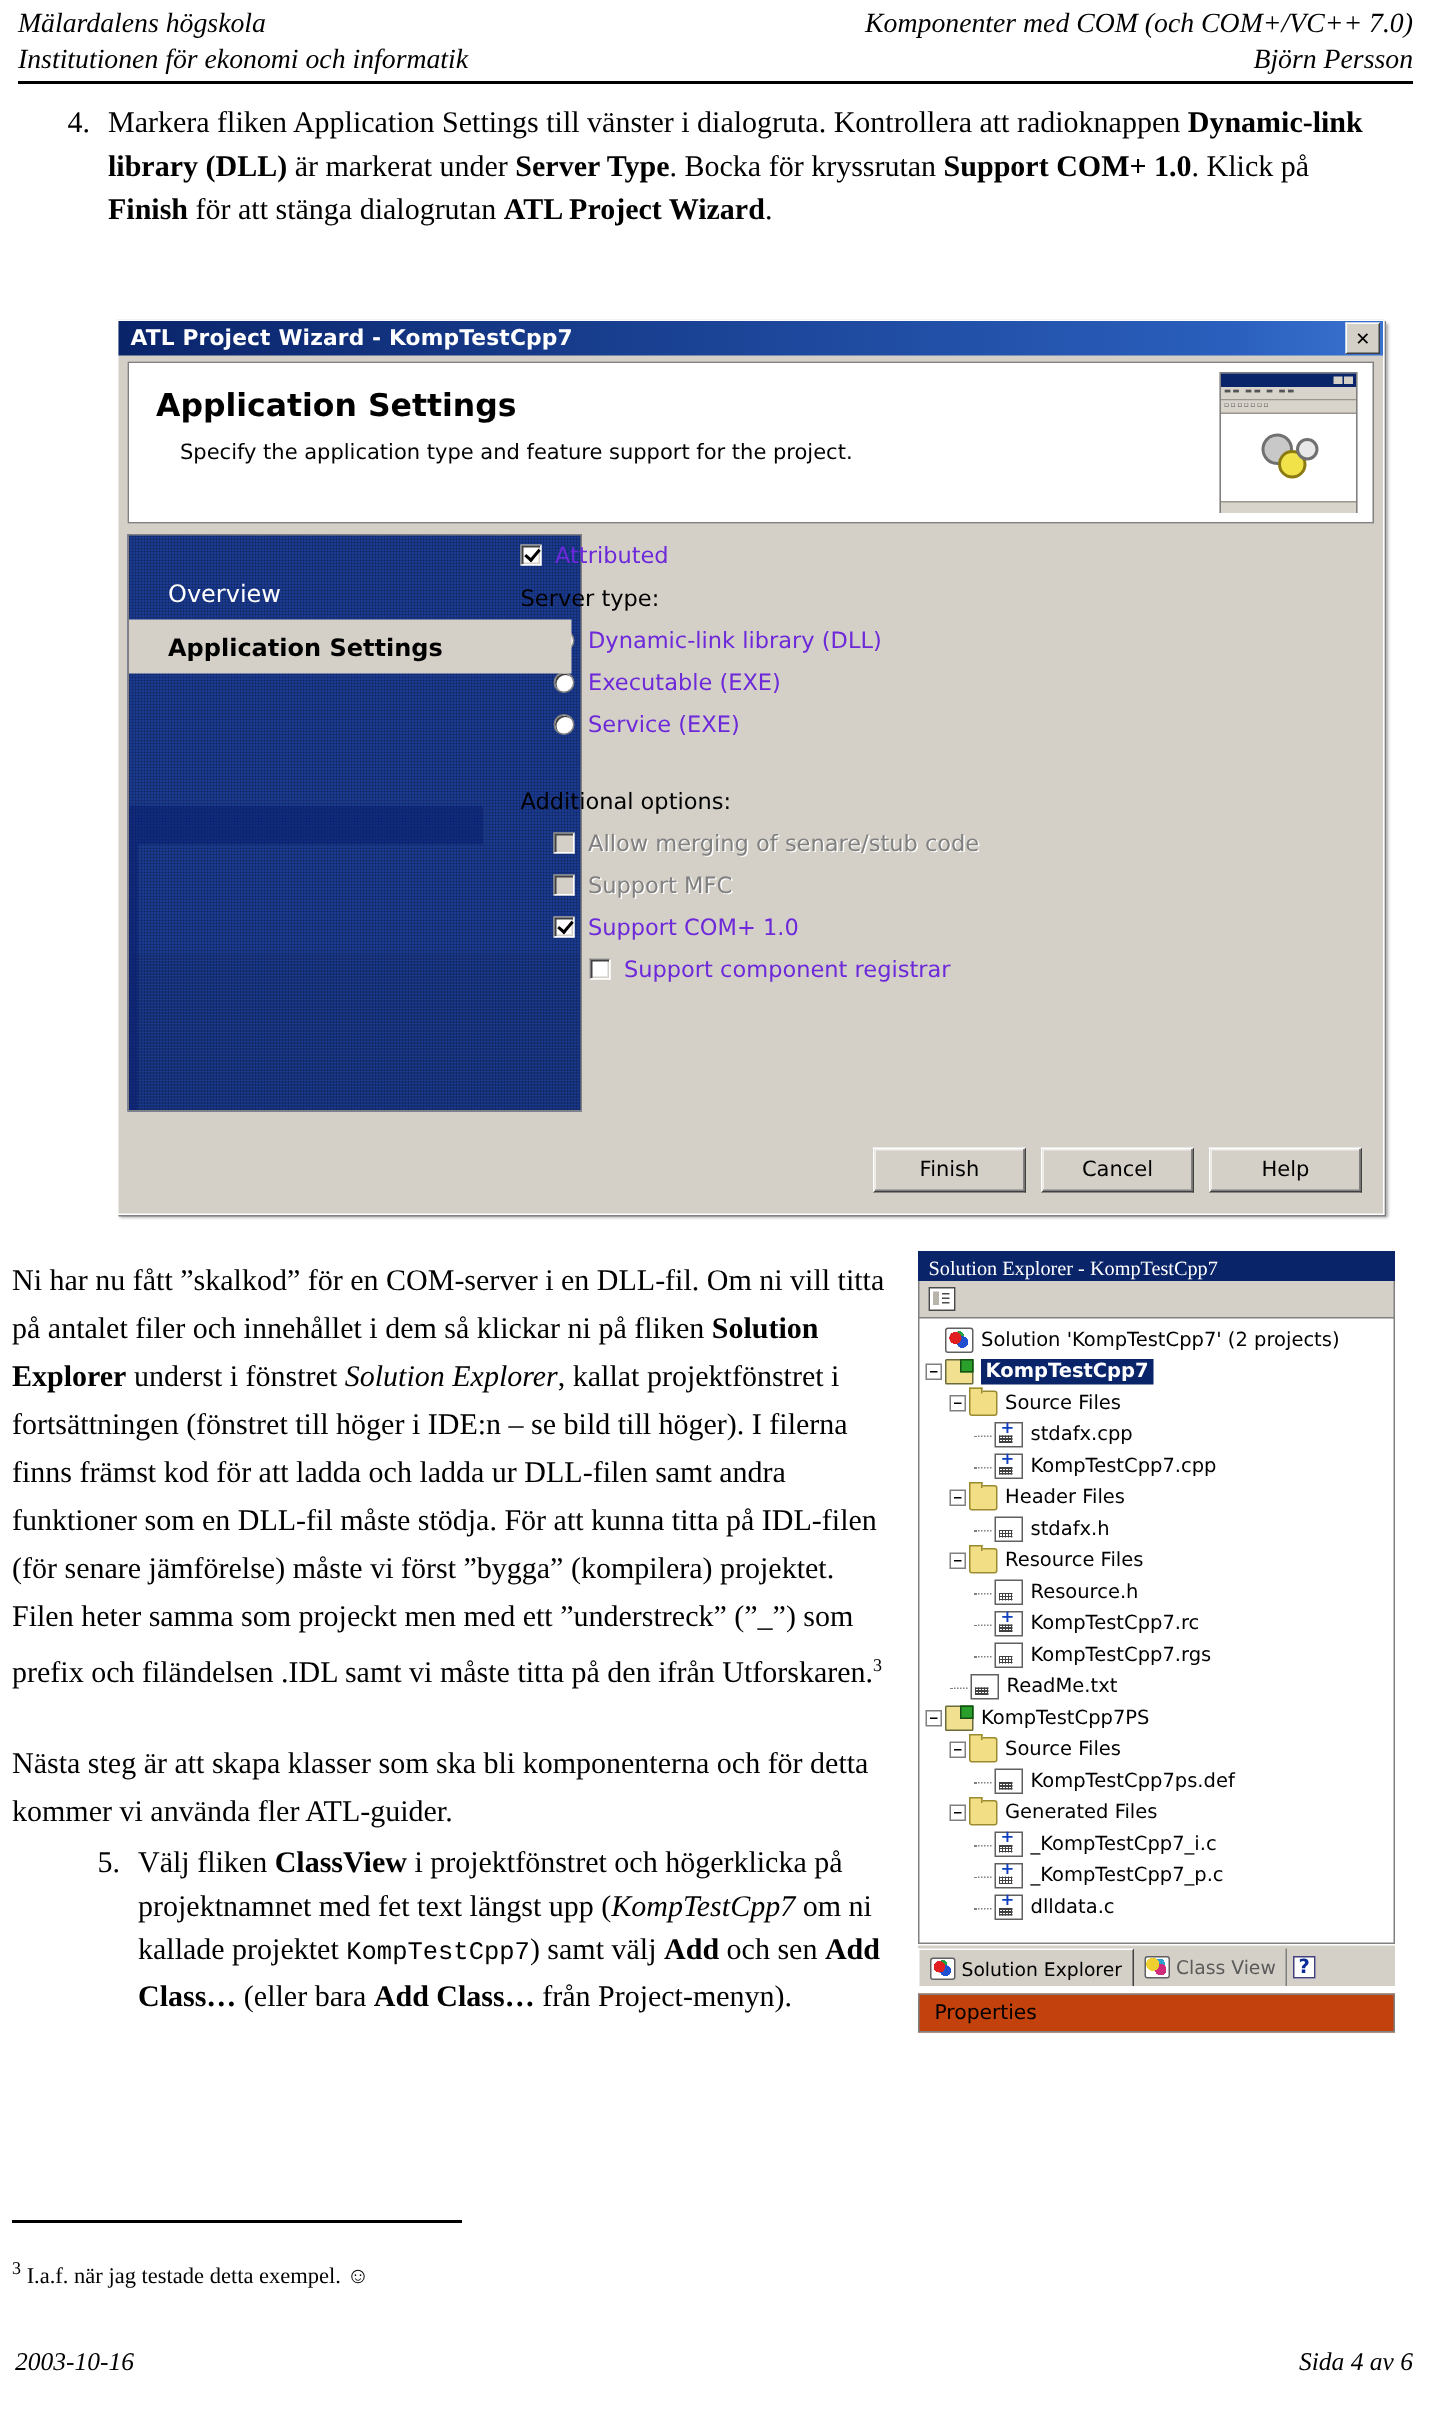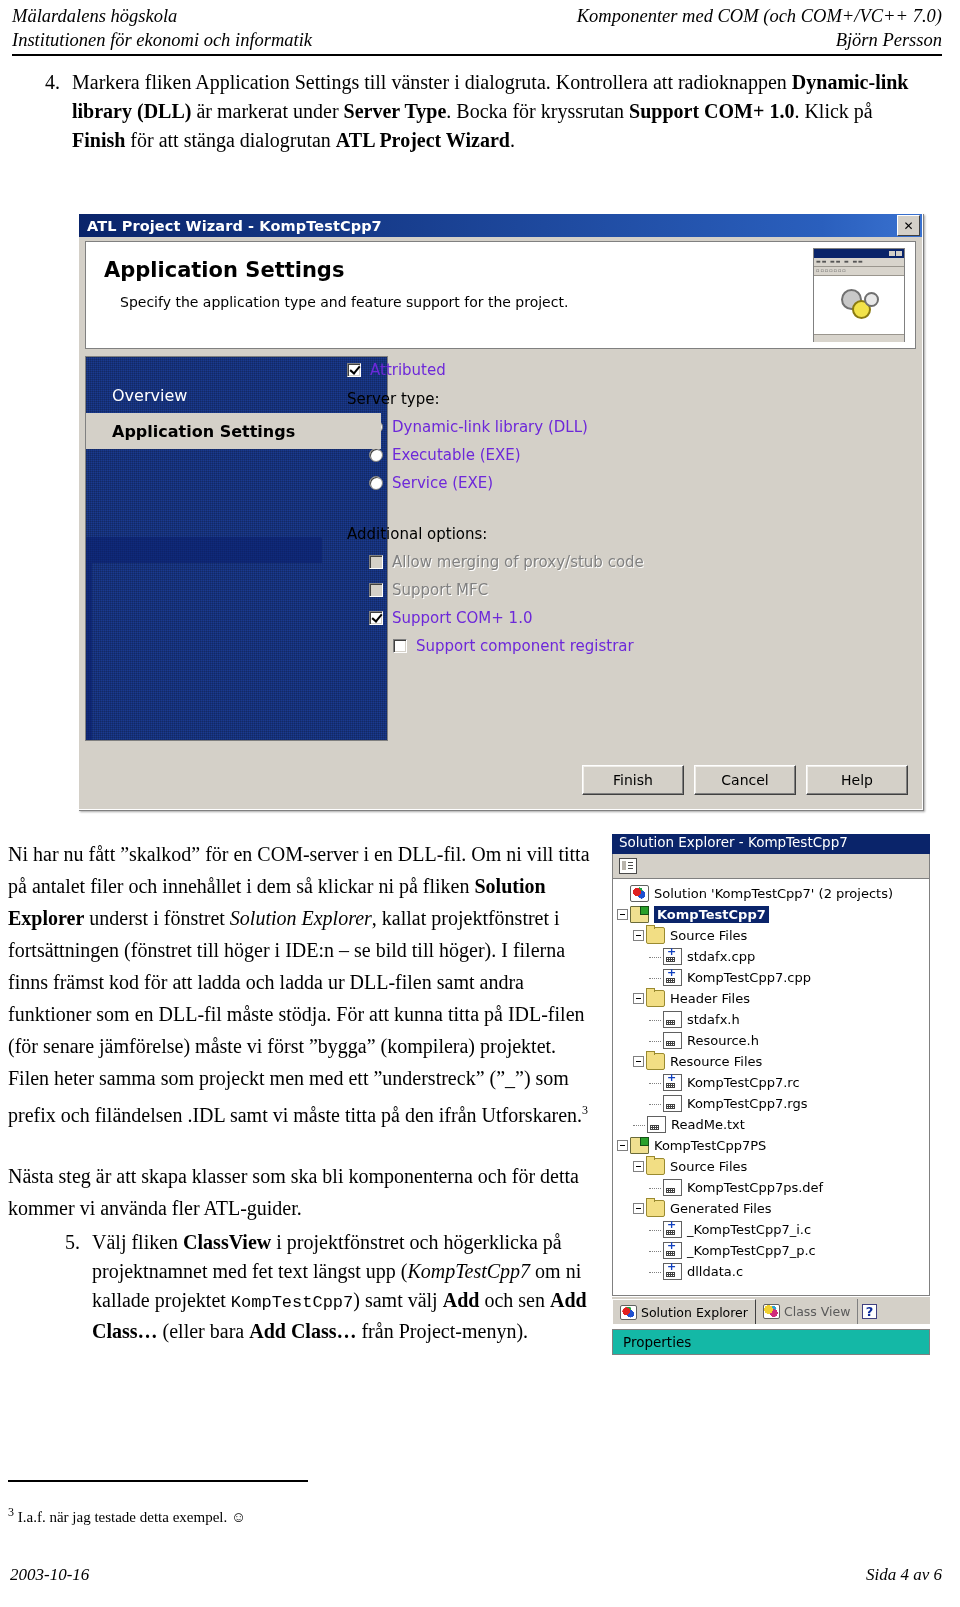--- a/index.html
+++ b/index.html
@@ -298,23 +298,24 @@
     width: 318px; height: 535px;
     font-family: "DejaVu Sans", sans-serif;
     font-size: 13px;
     color: #000;
   }
   .sol-title {
     height: 20px;
     background: #0a246a;
     color: #fff;
     font-size: 13.5px;
-    display: flex; align-items: flex-start;
+    display: flex; align-items: flex-end;
     padding-left: 7px;
     white-space: nowrap;
+    font-family: Liberation Serif, serif;
   }
   .sol-toolbar {
     height: 24px;
     background: #d4d0c8;
     border-left: 1px solid #808080;
     border-right: 1px solid #808080;
     display: flex; align-items: center; padding-left: 6px;
   }
   .prop-icon {
     width: 16px; height: 14px;
@@ -468,21 +469,21 @@
     width: 22px;
     font-size: 13px; font-weight: bold; color: #0a2a9a;
   }
   .tab-help span {
     border: 1px solid #404080; padding: 0 3px; background: #fff;
     line-height: 13px;
   }
   .sol-props {
     height: 26px;
     margin-top: 5px;
-    background: #14b8a6;
+    background: #c2410c;
     border: 1px solid #808080;
     display: flex; align-items: center;
     padding-left: 10px;
     font-size: 13.5px;
     box-sizing: border-box;
   }
 
   
   .fn-rule {
     position: absolute;
@@ -585,21 +586,21 @@
       <span class="rad"></span>
       <span class="opt-label">Service (EXE)</span>
     </div>
 
     <div class="group-label" style="margin-top:22px">
       <span>Additional options:</span>
     </div>
 
     <div class="opt-row ind1">
       <span class="chk disabled"></span>
-      <span class="opt-label disabled">Allow merging of proxy/stub code</span>
+      <span class="opt-label disabled">Allow merging of senare/stub code</span>
     </div>
     <div class="opt-row ind1">
       <span class="chk disabled"></span>
       <span class="opt-label disabled">Support MFC</span>
     </div>
     <div class="opt-row ind1">
       <span class="chk checked"></span>
       <span class="opt-label">Support COM+ 1.0</span>
     </div>
     <div class="opt-row ind2">
@@ -660,32 +661,32 @@
     <div class="tnode ind-2">
       <span class="tgl"></span>
       <span class="ico ico-folder"></span>
       <span class="tlabel">Header Files</span>
     </div>
     <div class="tnode ind-3">
       <span class="dots"></span>
       <span class="ico ico-file"></span>
       <span class="tlabel">stdafx.h</span>
     </div>
-    <div class="tnode ind-3">
-      <span class="dots"></span>
-      <span class="ico ico-file"></span>
-      <span class="tlabel">Resource.h</span>
-    </div>
     <div class="tnode ind-2">
       <span class="tgl"></span>
       <span class="ico ico-folder"></span>
       <span class="tlabel">Resource Files</span>
     </div>
     <div class="tnode ind-3">
       <span class="dots"></span>
+      <span class="ico ico-file"></span>
+      <span class="tlabel">Resource.h</span>
+    </div>
+    <div class="tnode ind-3">
+      <span class="dots"></span>
       <span class="ico ico-file plus"></span>
       <span class="tlabel">KompTestCpp7.rc</span>
     </div>
     <div class="tnode ind-3">
       <span class="dots"></span>
       <span class="ico ico-file"></span>
       <span class="tlabel">KompTestCpp7.rgs</span>
     </div>
     <div class="tnode ind-2">
       <span class="dots"></span>

